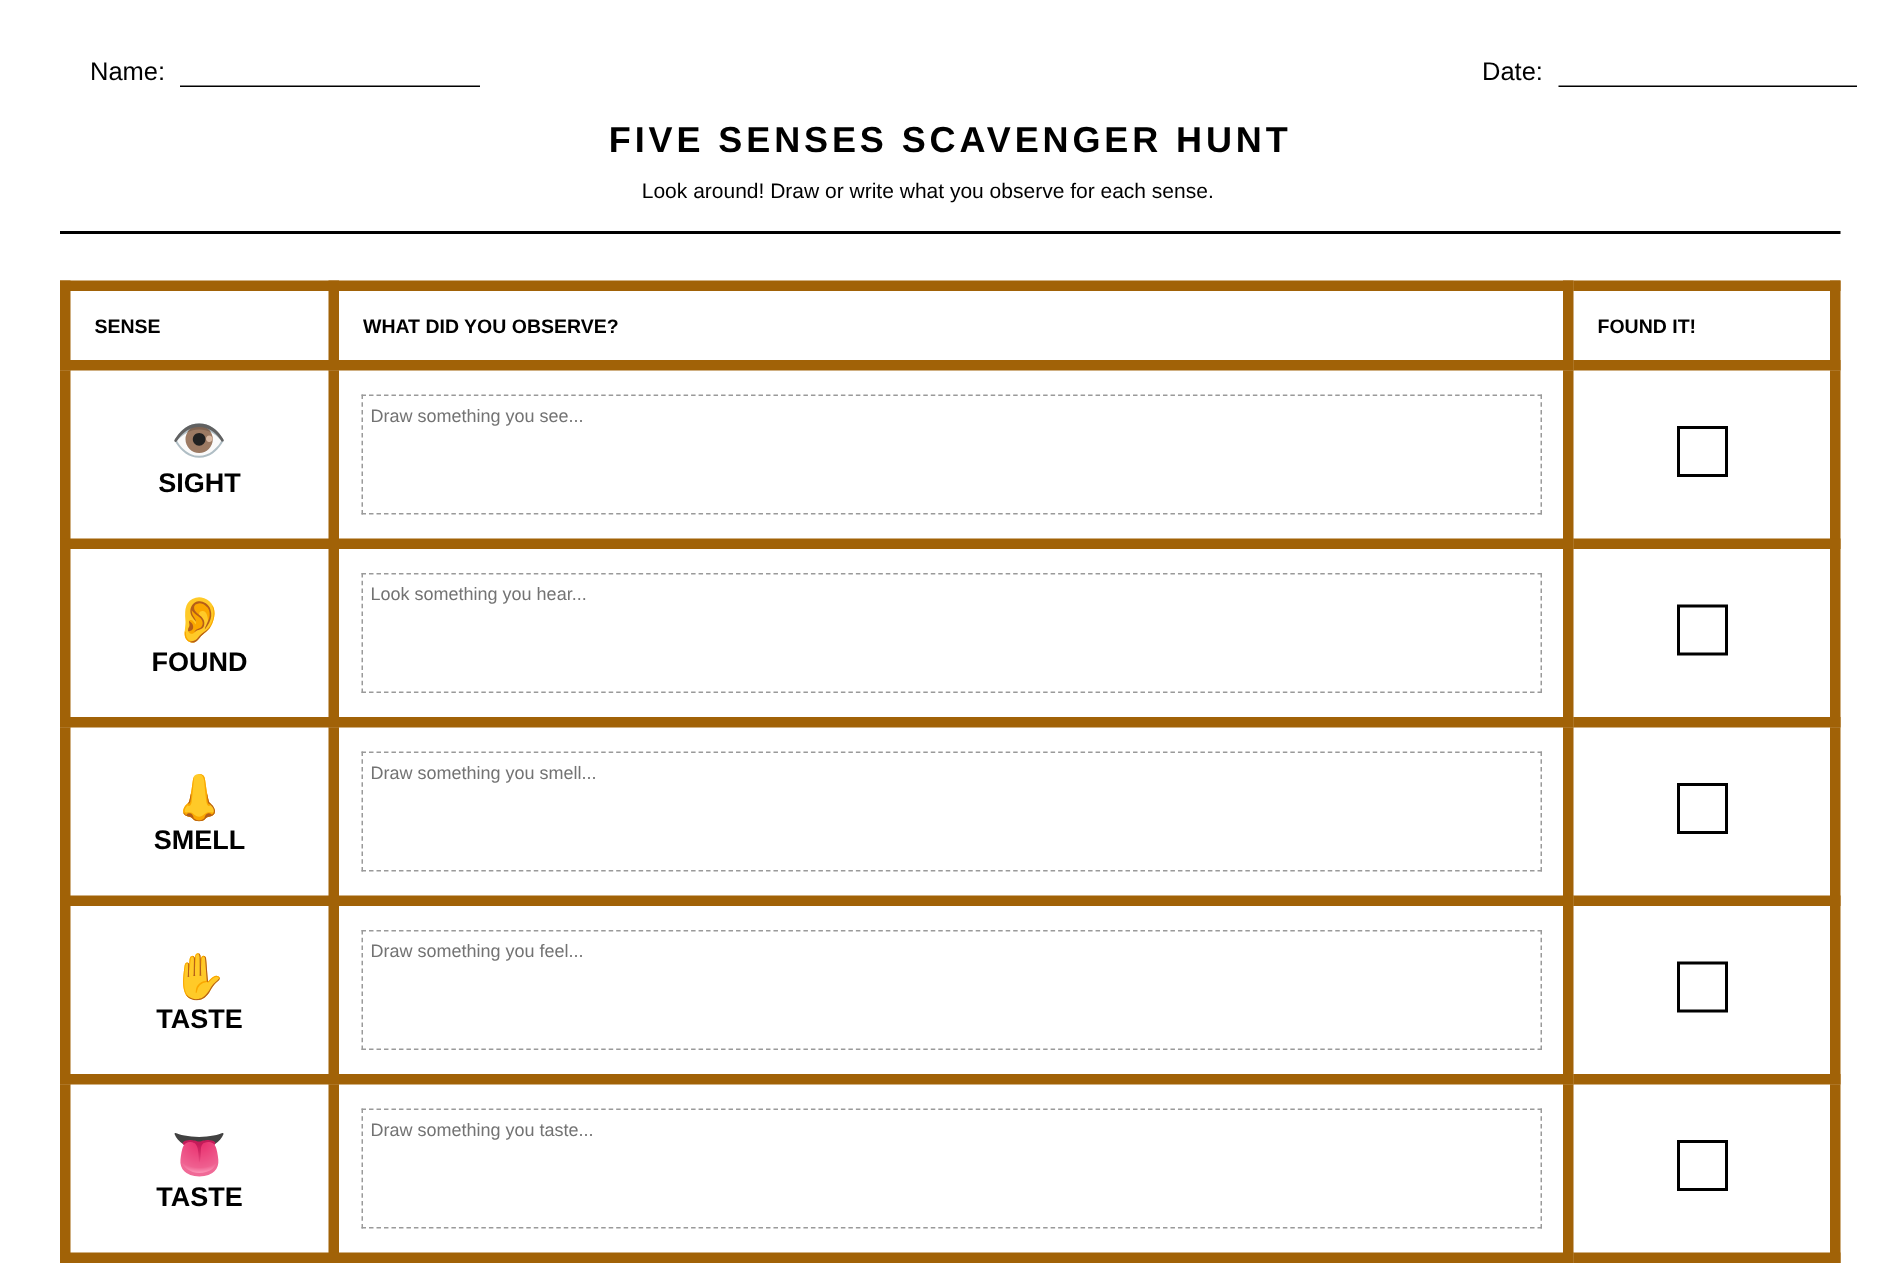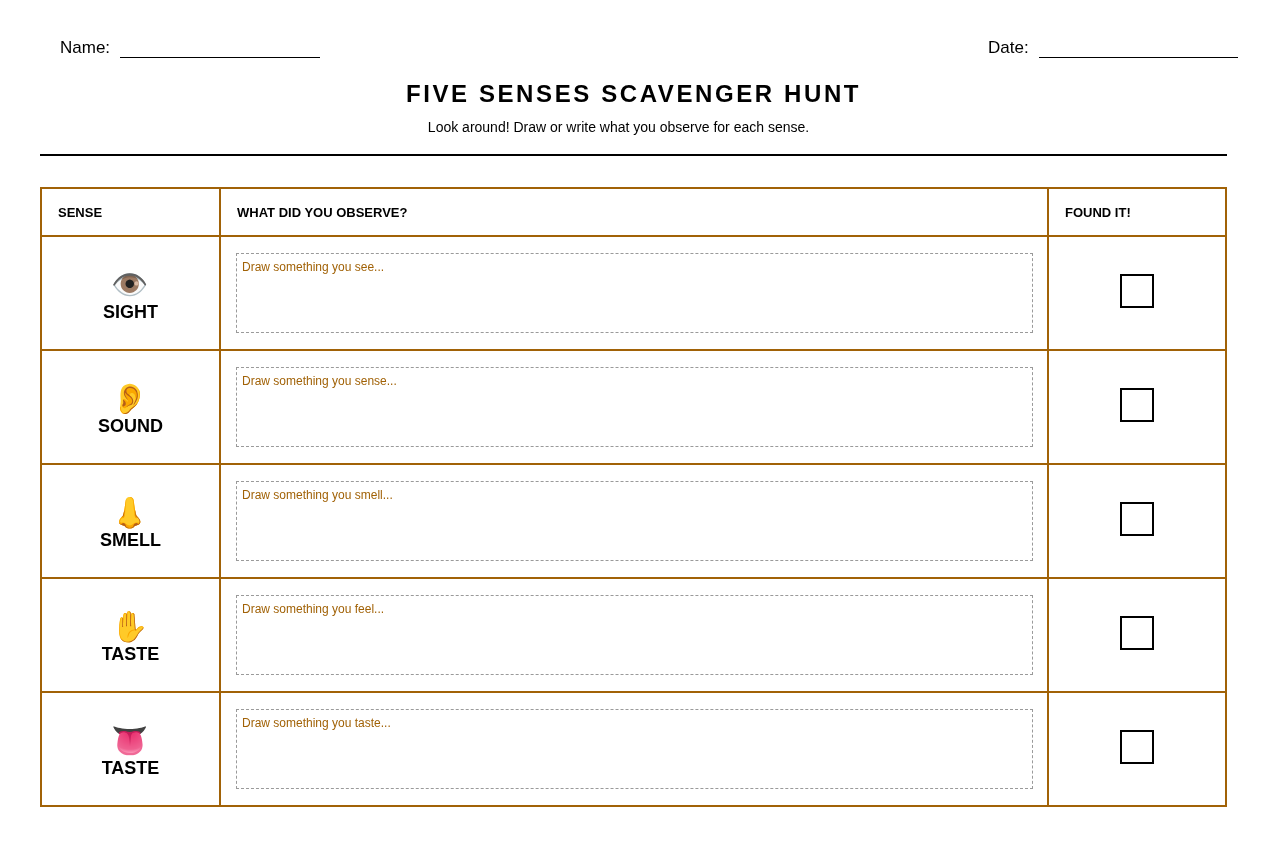--- a/index.html
+++ b/index.html
@@ -6,29 +6,29 @@
   body { width: 1267px; height: 847px; position: relative; font-family: "Liberation Sans", sans-serif; color: #000; overflow: hidden; }
   .field { position: absolute; top: 38px; font-size: 17px; display: flex; align-items: flex-end; margin-left: 20px; }
   .field .line { display: inline-block; width: 200px; border-bottom: 1.5px solid #000; height: 16px; margin-left: 10px; }
   #name-field { left: 40px; }
   #date-field { left: 968px; }
   #date-field .line { width: 199px; }
   .title { position: absolute; top: 80px; left: 0; width: 1267px; text-align: center; font-size: 24px; font-weight: bold; letter-spacing: 2.6px; }
   .subtitle { position: absolute; top: 119px; left: 0; width: 1237px; text-align: center; font-size: 14px; }
   .rule { position: absolute; top: 154px; left: 40px; width: 1187px; height: 2px; background: #000; }
   table { position: absolute; top: 187px; left: 40px; width: 1187px; border-collapse: collapse; table-layout: fixed; }
-  td, th { border: 2px solid #a16207; padding: 0; }
+  td, th { border: 7px solid #a16207; padding: 0; }
   th { height: 46px; text-align: left; font-size: 13px; font-weight: bold; padding-left: 16px; }
   col.c1 { width: 179px; } col.c3 { width: 178px; }
   tr.row td { height: 112px; }
   .sense { text-align: center; }
   .sense .ico { font-size: 30px; line-height: 34px; display: block; margin-top: 4px; }
   .sense .lbl { font-size: 18px; font-weight: bold; display: block; margin-top: 0; }
   .obs { padding: 0 14px 0 15px; }
-  .drawbox { height: 80px; border: 1px dashed #9a9a9a; box-sizing: border-box; padding: 6px 5px; font-size: 12px; color: #a16207; }
+  .drawbox { height: 80px; border: 1px dashed #9a9a9a; box-sizing: border-box; padding: 6px 5px; font-size: 12px; color: #737373; }
   .check { text-align: center; }
   .box { display: inline-block; width: 30px; height: 30px; border: 2px solid #000; }
 </style>
 </head>
 <body>
 
 <div class="field" id="name-field">
   <span>Name:</span>
   <span class="line"></span>
 </div>
@@ -63,24 +63,24 @@
       <td class="obs">
         <div class="drawbox">Draw something you see...</div>
       </td>
       <td class="check">
         <span class="box"></span>
       </td>
     </tr>
     <tr class="row">
       <td class="sense">
         <span class="ico">👂</span>
-        <span class="lbl">SOUND</span>
+        <span class="lbl">FOUND</span>
       </td>
       <td class="obs">
-        <div class="drawbox">Draw something you sense...</div>
+        <div class="drawbox">Look something you hear...</div>
       </td>
       <td class="check">
         <span class="box"></span>
       </td>
     </tr>
     <tr class="row">
       <td class="sense">
         <span class="ico">👃</span>
         <span class="lbl">SMELL</span>
       </td>

